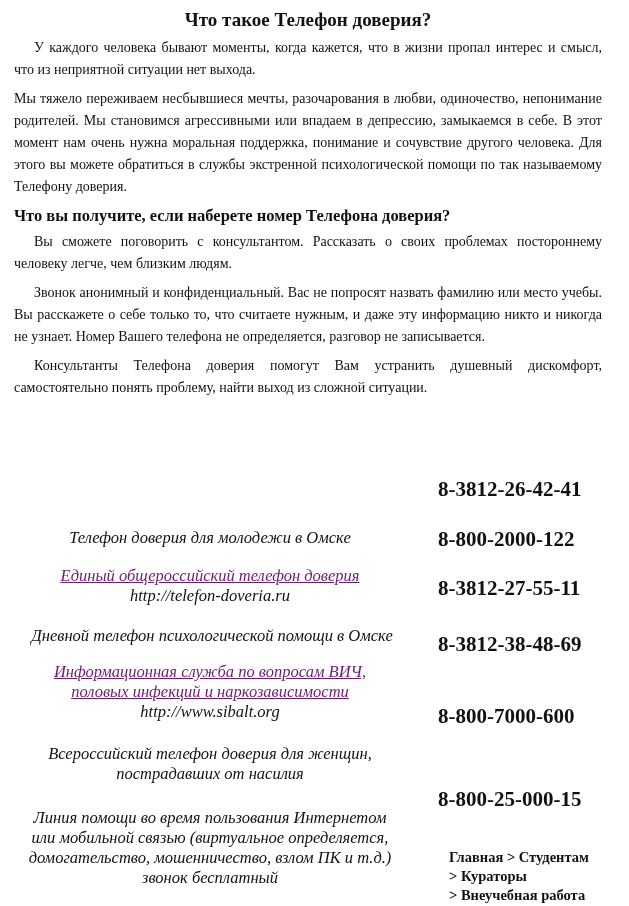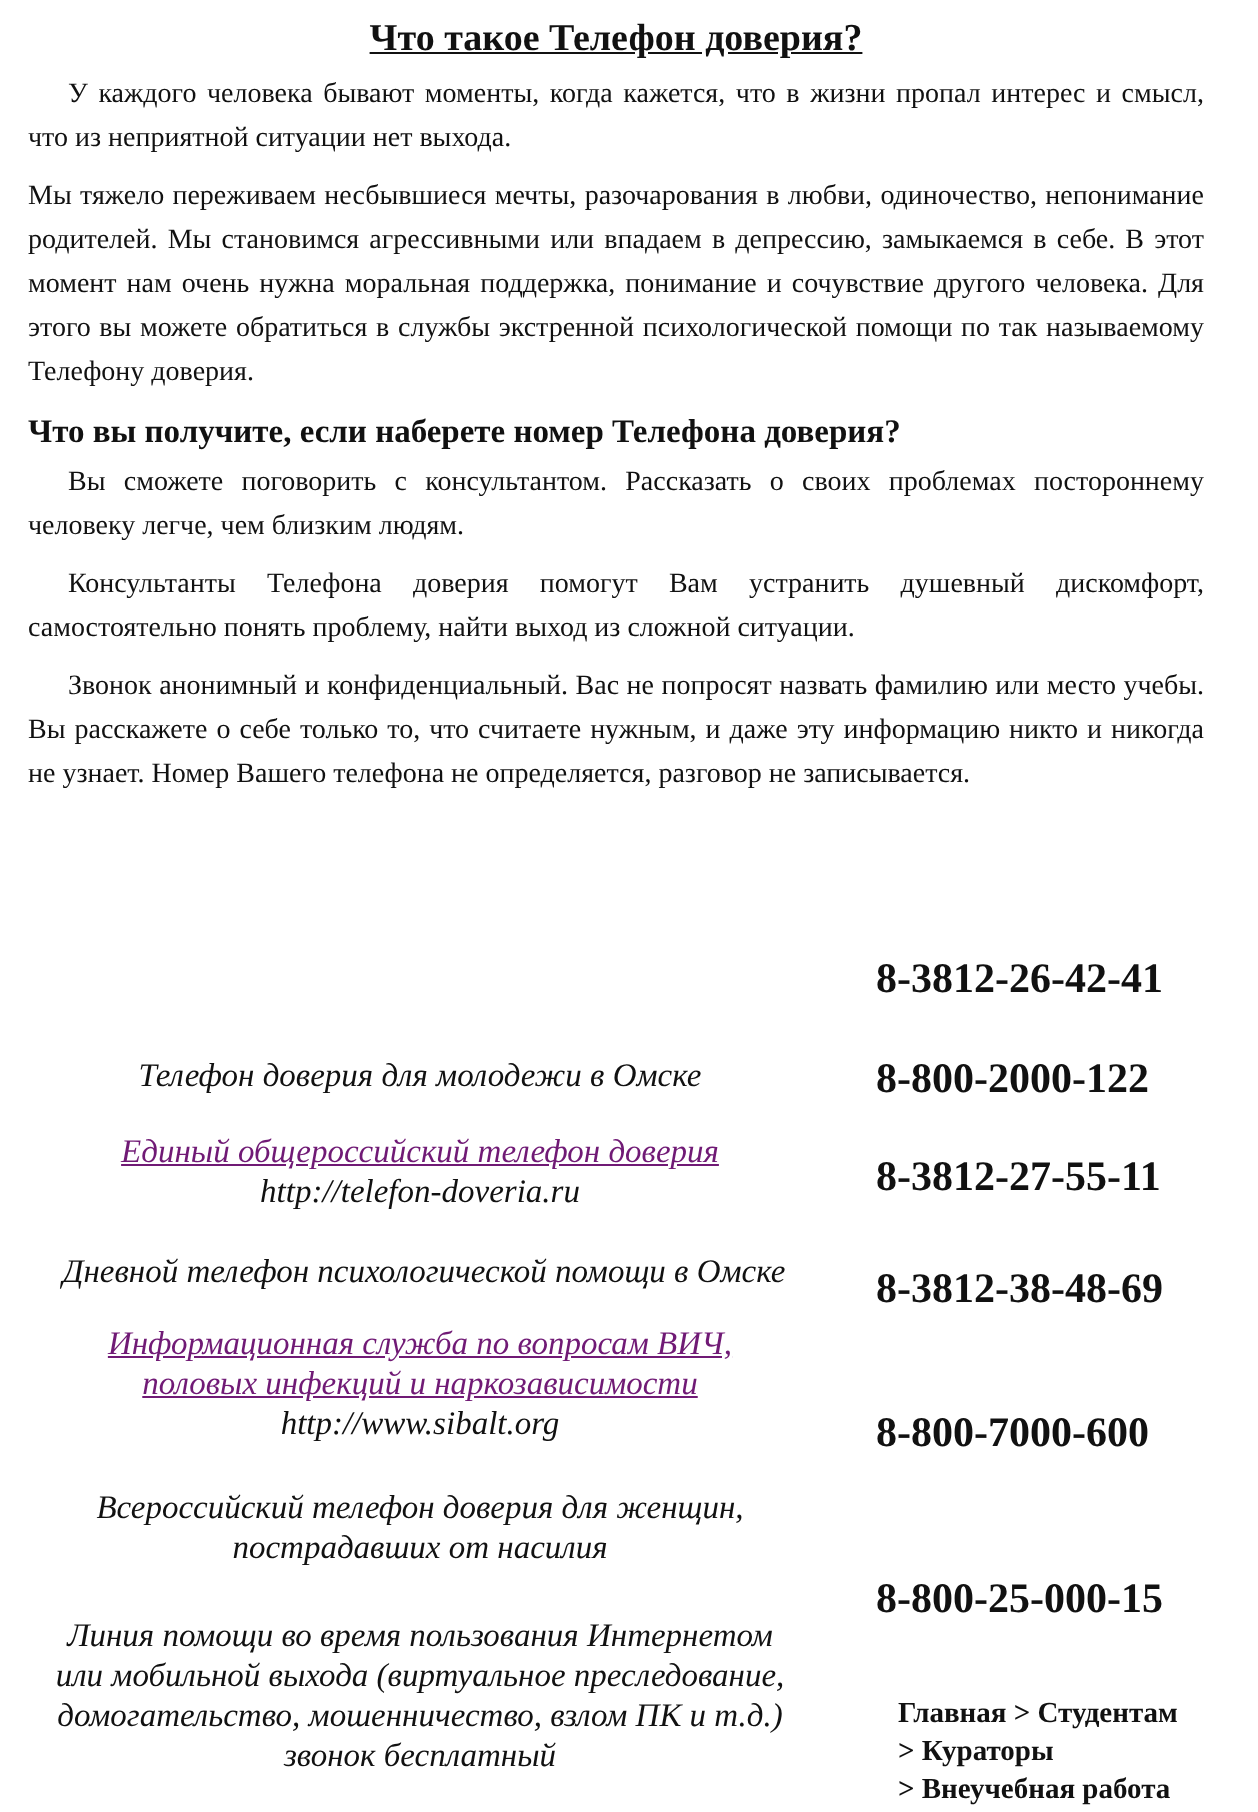--- a/index.html
+++ b/index.html
@@ -5,21 +5,21 @@
   html, body { margin: 0; padding: 0; background: #ffffff; }
   body {
     width: 629px; height: 906px; overflow: hidden;
     font-family: "Liberation Serif", "DejaVu Serif", serif;
     color: #111;
     position: relative;
   }
   .page { position: absolute; left: 14px; top: 0; width: 588px; }
   h1 {
     font-size: 19px; font-weight: bold; text-align: center;
-    margin: 7px 0 0 0; height: 26px; line-height: 26px; text-decoration: underline;
+    margin: 7px 0 0 0; height: 26px; line-height: 26px;
   }
   h2 {
     font-size: 16.5px; font-weight: bold; 
     margin: 6px 0 4px 0; line-height: 22px;
   }
   p {
     font-size: 14px; line-height: 22px; text-align: justify;
     margin: 0 0 7px 0;
   }
   p.indent { text-indent: 20px; }
@@ -43,22 +43,22 @@
 </style>
 </head>
 <body>
 
 <div class="page">
   <h1>Что такое Телефон доверия?</h1>
   <p class="indent" style="margin-top:4px">У каждого человека бывают моменты, когда кажется, что в жизни пропал интерес и смысл, что из неприятной ситуации нет выхода.</p>
   <p>Мы тяжело переживаем несбывшиеся мечты, разочарования в любви, одиночество, непонимание родителей. Мы становимся агрессивными или впадаем в депрессию, замыкаемся в себе. В этот момент нам очень нужна моральная поддержка, понимание и сочувствие другого человека.  Для этого вы можете обратиться в службы экстренной психологической помощи по так называемому Телефону доверия.</p>
   <h2>Что вы получите, если наберете номер Телефона доверия?</h2>
   <p class="indent">Вы сможете поговорить с консультантом. Рассказать о своих проблемах постороннему человеку легче, чем близким людям.</p>
+  <p class="indent">Звонок анонимный и конфиденциальный. Вас не попросят назвать фамилию или место учебы. Вы расскажете о себе только то, что считаете нужным, и даже эту информацию никто и никогда не узнает. Номер Вашего телефона не определяется, разговор не записывается.</p>
   <p class="indent">Консультанты Телефона доверия помогут Вам устранить душевный дискомфорт, самостоятельно понять проблему, найти выход из сложной ситуации.</p>
-  <p class="indent">Звонок анонимный и конфиденциальный. Вас не попросят назвать фамилию или место учебы. Вы расскажете о себе только то, что считаете нужным, и даже эту информацию никто и никогда не узнает. Номер Вашего телефона не определяется, разговор не записывается.</p>
 </div>
 
 <div class="contacts">
 
   <div class="row" style="top:10px">
     <div class="desc">Телефон доверия для молодежи в Омске</div>
     <div class="phone" style="top:-4px">8-3812-26-42-41</div>
   </div>
 
   <div class="row" style="top:48px">
@@ -86,21 +86,21 @@
     <div class="desc">
       <span>Всероссийский телефон доверия для женщин,</span><br>
       <span>пострадавших от насилия</span>
     </div>
     <div class="phone" style="top:7px">8-800-7000-600</div>
   </div>
 
   <div class="row" style="top:290px">
     <div class="desc">
       <span>Линия помощи во время пользования Интернетом</span><br>
-      <span>или мобильной выхода (виртуальное преследование,</span><br>
+      <span>или мобильной связью (виртуальное определяется,</span><br>
       <span>домогательство, мошенничество, взлом ПК и т.д.)</span><br>
       <span>звонок бесплатный</span>
     </div>
     <div class="phone" style="top:26px">8-800-25-000-15</div>
   </div>
 
   <div class="row" style="top:384px">
     <div class="desc">
       <a href="#"><span>Очная консультация психолога в ОмГТУ</span><br><span>(запись на сайте ОмГТУ)</span></a>
     </div>

